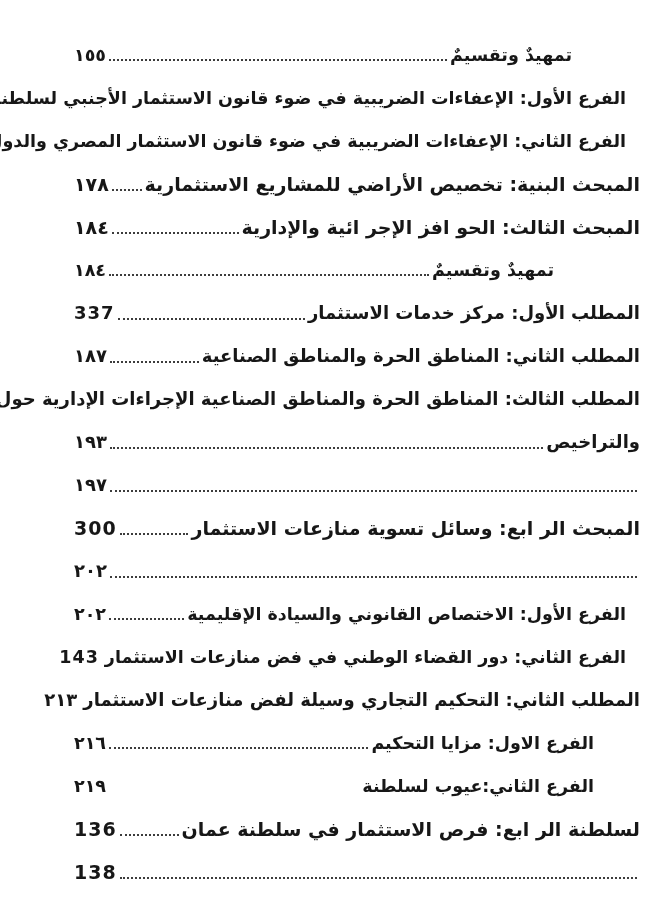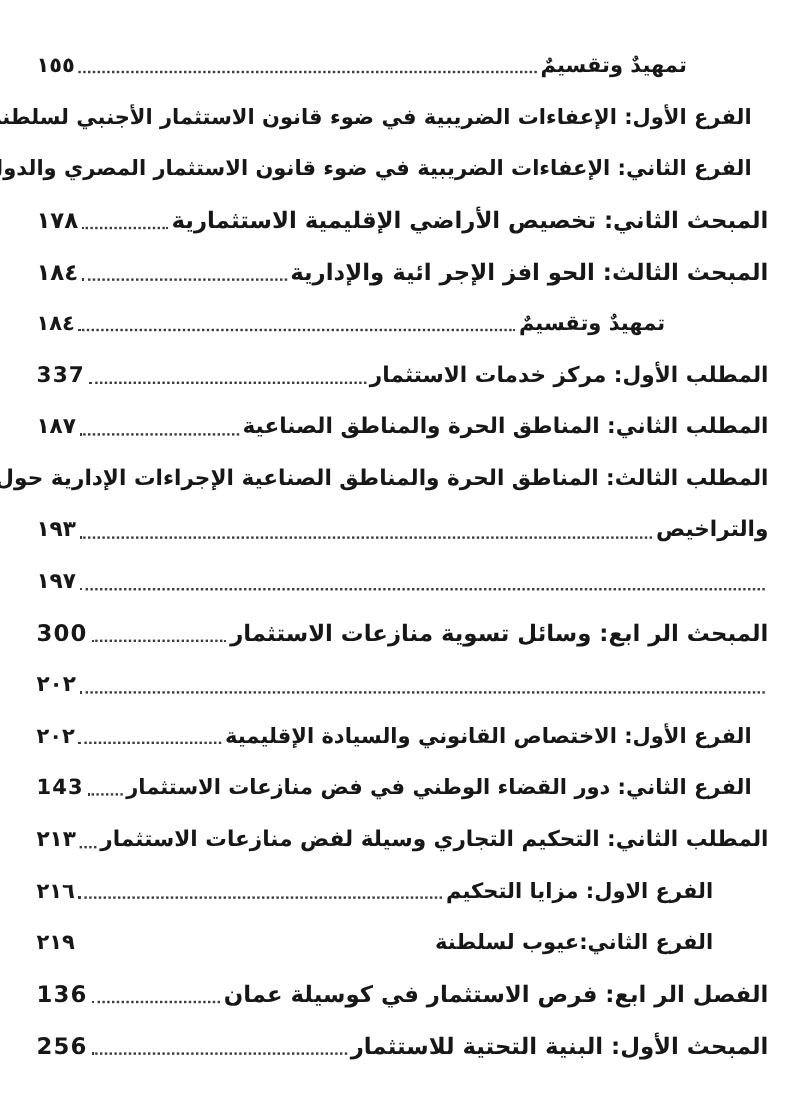--- a/index.html
+++ b/index.html
@@ -43,20 +43,21 @@
     box-sizing: border-box;
     border-bottom: 2.5px dotted #3c3c3c;
     margin: 0 3px;
   }
   .no-leader .leader {
     border-bottom: none;
   }
   .page {
     flex: 0 0 auto;
     letter-spacing: 1px;
+    margin-left: 44px;
   }
   
   .tier-chapter { font-size: 19px; }
   .tier-section { font-size: 18px; }
   .tier-item    { font-size: 17.5px; }
   
   .indent-0 { padding-right: 0; }
   .indent-1 { padding-right: 14px; }
   .indent-2 { padding-right: 46px; }
   .indent-3 { padding-right: 68px; }
@@ -79,21 +80,21 @@
 
   </li>
 
   <li class="row tier-item indent-1">
     <span class="label">الفرع الثاني: الإعفاءات الضريبية في ضوء قانون الاستثمار المصري والدول العربية.</span>
     <span class="leader"></span>
 
   </li>
 
   <li class="row tier-chapter indent-0">
-    <span class="label">المبحث الثاني: تخصيص الأراضي الإقليمية الاستثمارية</span>
+    <span class="label">المبحث البنية: تخصيص الأراضي للمشاريع الاستثمارية</span>
     <span class="leader"></span>
     <span class="page">١٧٨</span>
   </li>
 
   <li class="row tier-chapter indent-0">
     <span class="label">المبحث الثالث: الحو افز الإجر ائية والإدارية</span>
     <span class="leader"></span>
     <span class="page">١٨٤</span>
   </li>
 
@@ -167,24 +168,23 @@
     <span class="page">٢١٦</span>
   </li>
 
   <li class="row tier-item indent-2 no-leader">
     <span class="label">الفرع الثاني:عيوب لسلطنة</span>
     <span class="leader"></span>
     <span class="page">٢١٩</span>
   </li>
 
   <li class="row tier-chapter indent-0">
-    <span class="label">الفصل الر ابع: فرص الاستثمار في كوسيلة عمان</span>
+    <span class="label">لسلطنة الر ابع: فرص الاستثمار في سلطنة عمان</span>
     <span class="leader"></span>
     <span class="page">136</span>
   </li>
 
   <li class="row tier-chapter indent-0">
-    <span class="label">المبحث الأول: البنية التحتية للاستثمار</span>
     <span class="leader"></span>
-    <span class="page">256</span>
+    <span class="page">138</span>
   </li>
 </ol>
 </main>
 
 </body></html>

